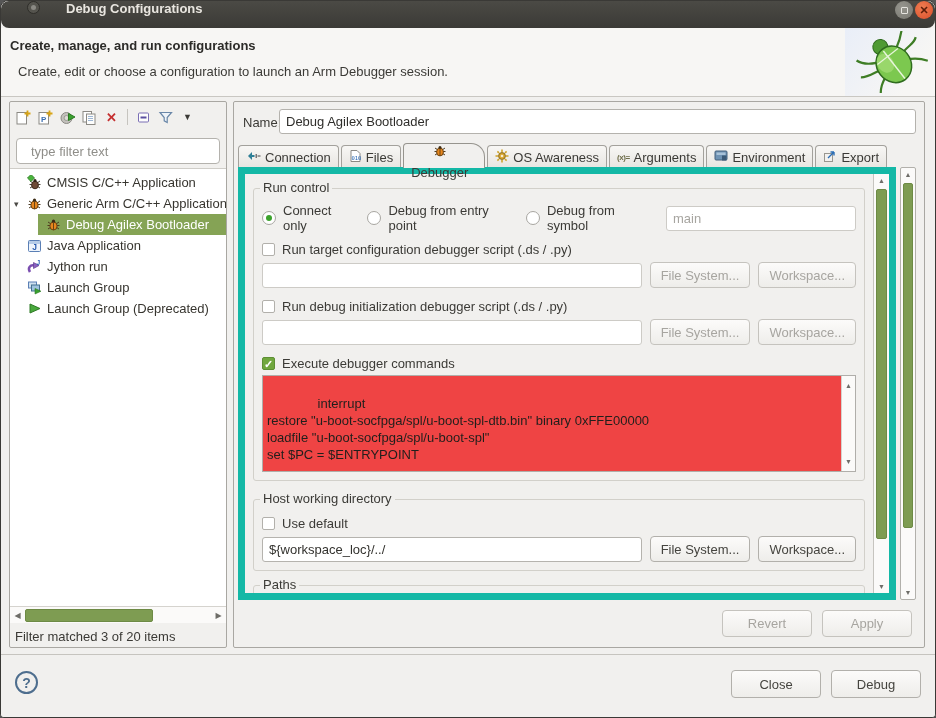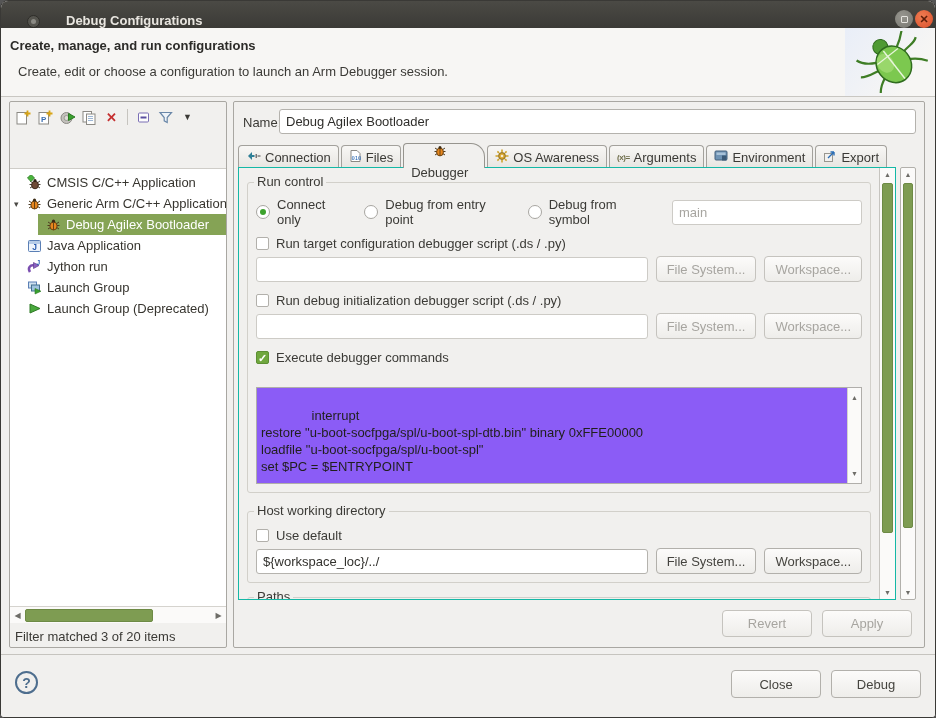--- a/index.html
+++ b/index.html
@@ -2,21 +2,21 @@
 <html><head>
 <meta charset="utf-8">
 <style>
   * { box-sizing: border-box; margin: 0; padding: 0; }
   html,body { width:936px; height:718px; background:#555; font-family:"Liberation Sans",sans-serif; }
   .window { position:absolute; top:0; left:0; width:936px; height:718px;
     border-radius:8px 8px 4px 4px; overflow:hidden; background:#f1f0ee;
     border:1px solid #3a3936; }
   
   .titlebar { position:absolute; top:0; left:0; right:0; height:27px;
-    background:linear-gradient(#4b4a45,#3b3a36); display:flex; align-items:flex-end; }
+    background:linear-gradient(#4b4a45,#3b3a36); display:flex; align-items:flex-start;border-radius:8px; }
   .win-dot { width:13px; height:13px; border-radius:50%; background:#55544e;
     border:1px solid #2e2d29; margin-left:26px; position:relative; }
   .win-dot::after{ content:""; position:absolute; left:3px; top:3px; width:5px; height:5px;
     border-radius:50%; background:#8b8a84; }
   .title-text { color:#e9e6e0; font-size:13px; font-weight:bold; margin-left:26px; }
   .win-btns { margin-left:auto; display:flex; gap:2px; margin-right:2px; }
   .win-btn { width:18px; height:18px; border-radius:50%; display:flex; align-items:center;
     justify-content:center; font-size:10px; }
   .btn-max { background:radial-gradient(circle at 40% 35%, #97968f, #77766f); }
   .btn-max span{ display:block; width:7px; height:7px; border:1.5px solid #e6e4df; border-radius:1px;}
@@ -67,21 +67,21 @@
     padding:0 6px; color:#2f2e2b; outline:none; font-family:inherit; }
   .tabs { position:absolute; left:4px; top:41px; height:25px; display:flex; align-items:flex-end; }
   .tab { height:23px; display:flex; align-items:center; gap:4px; padding:0 7px;
     border:1px solid #a3a19c; border-bottom:none; border-radius:4px 4px 0 0;
     background:linear-gradient(#f8f7f5,#e7e5e1); font-size:13px; color:#3b3a36;
     margin-right:2px; white-space:nowrap; }
   .tab.active { height:25px; background:#f1f0ee; border-color:#96948e;
     border-radius:4px 14px 0 0; padding-right:16px; position:relative; z-index:2;flex-direction:column; }
   .argicon { font-size:8px; font-weight:bold; color:#6e6d4a; letter-spacing:-0.5px; }
   .tabpane { position:absolute; left:4px; top:65px; width:658px; height:433px;
-    border:1px solid #14b8a6; background:#f1f0ee; }
+    border:7px solid #14b8a6; background:#f1f0ee; }
   .scrollarea { position:absolute; top:0; left:0; right:16px; bottom:0; overflow:hidden;
     padding:10px 6px 0 6px; }
   
   .group { position:relative; border:1px solid #d2d0ca; border-radius:3px;
     margin:4px 2px 0 2px; padding:14px 8px 8px 8px; }
   .group-label { position:absolute; top:-9px; left:6px; background:#f1f0ee; padding:0 3px;
     font-size:13px; color:#3b3a36; }
   .row { display:flex; align-items:center; }
   .radio-row { gap:5px; height:26px; margin-top:2px; }
   .radio { width:14px; height:14px; border-radius:50%; border:1px solid #a8a6a1;
@@ -94,21 +94,21 @@
   .checkbox.on { background:#70a73e; border-color:#5d8f33; color:#fff; font-size:11px;
     line-height:12px; text-align:center; font-weight:bold; }
   .cb-row { margin-top:11px; }
   .input-row { gap:8px; margin-top:5px; height:26px; }
   .txt { height:25px; border:1px solid #b5b3ae; border-radius:3px; background:#fff;
     font-size:13px; padding:0 6px; color:#33322e; flex:1 1 auto; outline:none; font-family:inherit; }
   .txt:disabled { color:#a7a5a0; border-color:#cdcbc6; background:#fff; }
   .btn { height:26px; padding:0 10px; border:1px solid #b2b0ab; border-radius:4px;
     background:linear-gradient(#fcfbfa,#eeedea); font-size:13px; color:#45443f; white-space:nowrap; }
   .btn.disabled { color:#a7a5a0; border-color:#c5c3be; }
-  .commands { margin-top:22px; height:97px; border:1px solid #b0aeaa; background:#8b5cf6;
+  .commands { margin-top:4px; height:97px; border:1px solid #b0aeaa; background:#ef4444;
     position:relative; font-size:13px; line-height:17px; color:#201f1c;
     padding:2px 18px 2px 4px; white-space:pre; overflow:hidden; }
   .mini-vscroll { position:absolute; right:0; top:0; bottom:0; width:14px; background:#fbfaf9;
     border-left:1px solid #d5d3ce; }
   .mini-vscroll .up { position:absolute; top:1px; left:0; right:0; text-align:center;
     font-size:7px; color:#6e6d68; }
   .mini-vscroll .down { position:absolute; bottom:1px; left:0; right:0; text-align:center;
     font-size:7px; color:#6e6d68; }
   .host-group { margin-top:18px; }
   .paths-group { margin-top:14px; height:40px; }
@@ -213,20 +213,21 @@
             </svg>
         </div>
         <div class="tbtn">
           <svg width="16" height="16" viewBox="0 0 16 16">
               <path d="M2 3.5 h11.5 l-4.3 5 v5 l-3 -1.7 v-3.3 z" fill="#eef3f8" stroke="#6a87a8" stroke-width="1.2"></path>
             </svg>
         </div>
         <div class="tbtn tb-caret">▼</div>
       </div>
 
+      <input class="filterbox" placeholder="type filter text" style="">
 
       <div class="tree">
         <div class="trow pl-root">
           <span class="ticon">
             <svg width="16" height="15" viewBox="0 0 16 15">
                 <g stroke="#4a4234" stroke-width="1">
                   <line x1="3" y1="6" x2="6" y2="8"></line>
                   <line x1="2.5" y1="9.5" x2="5.5" y2="9.5"></line>
                   <line x1="3" y1="13" x2="6" y2="11"></line>
                   <line x1="13" y1="6" x2="10" y2="8"></line>

